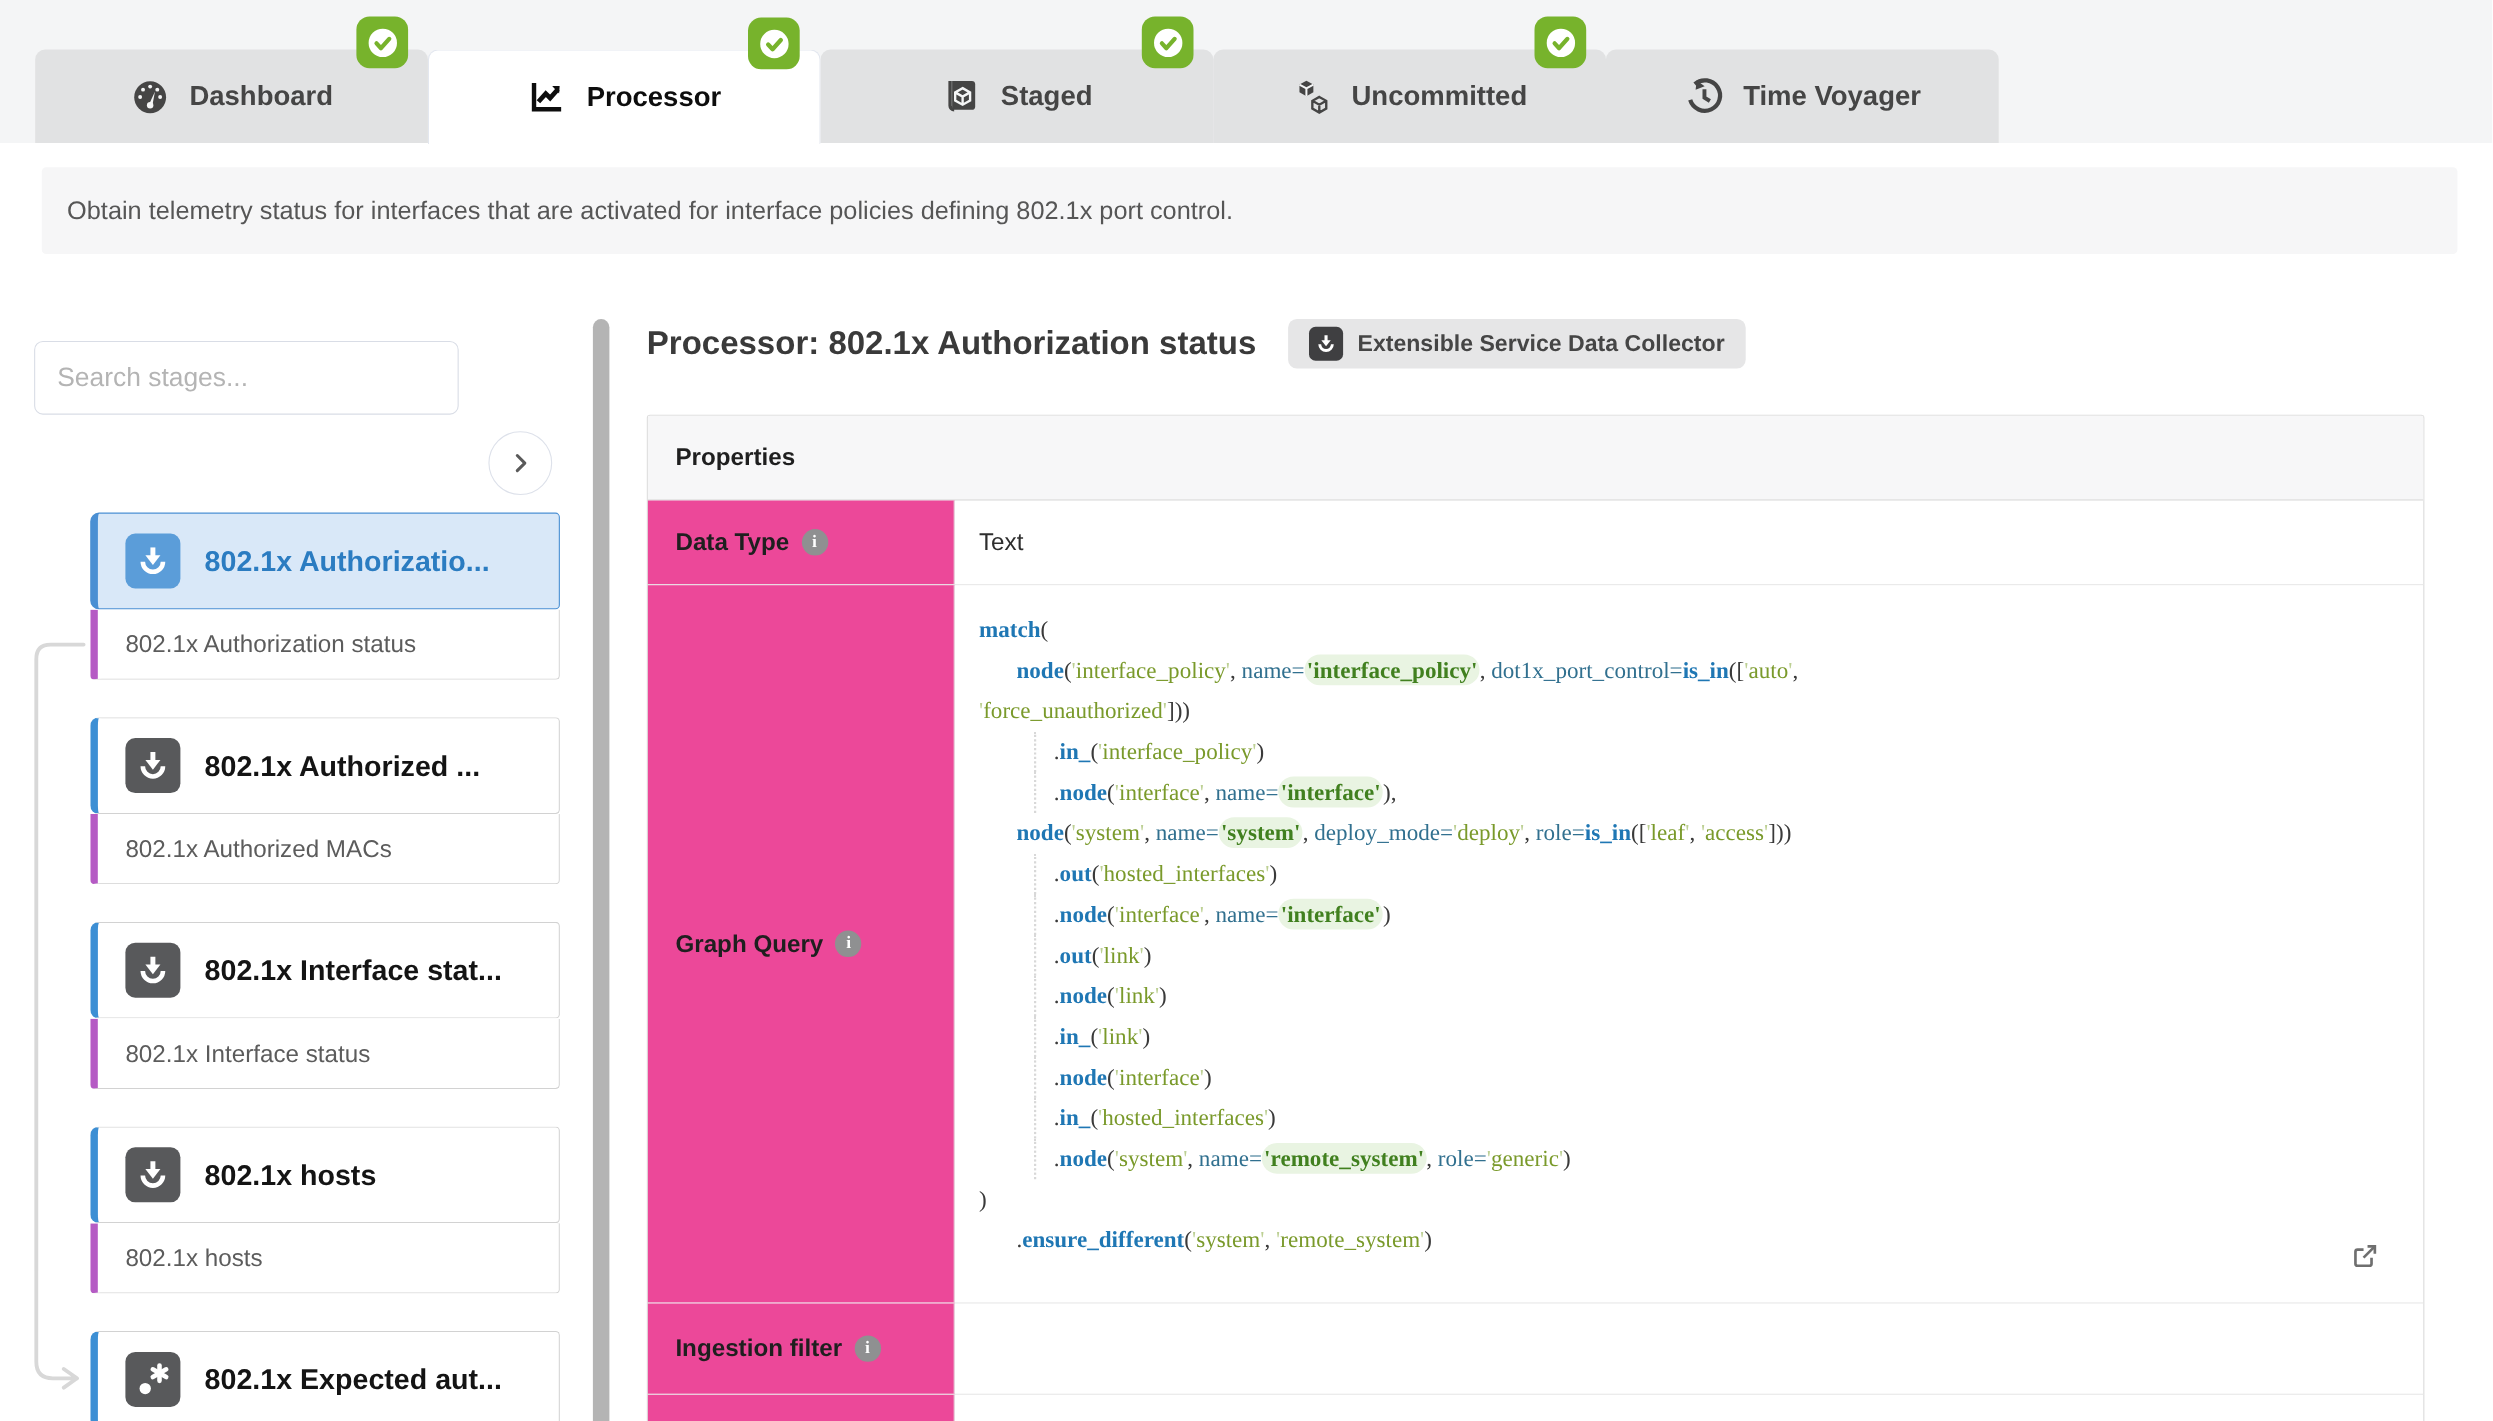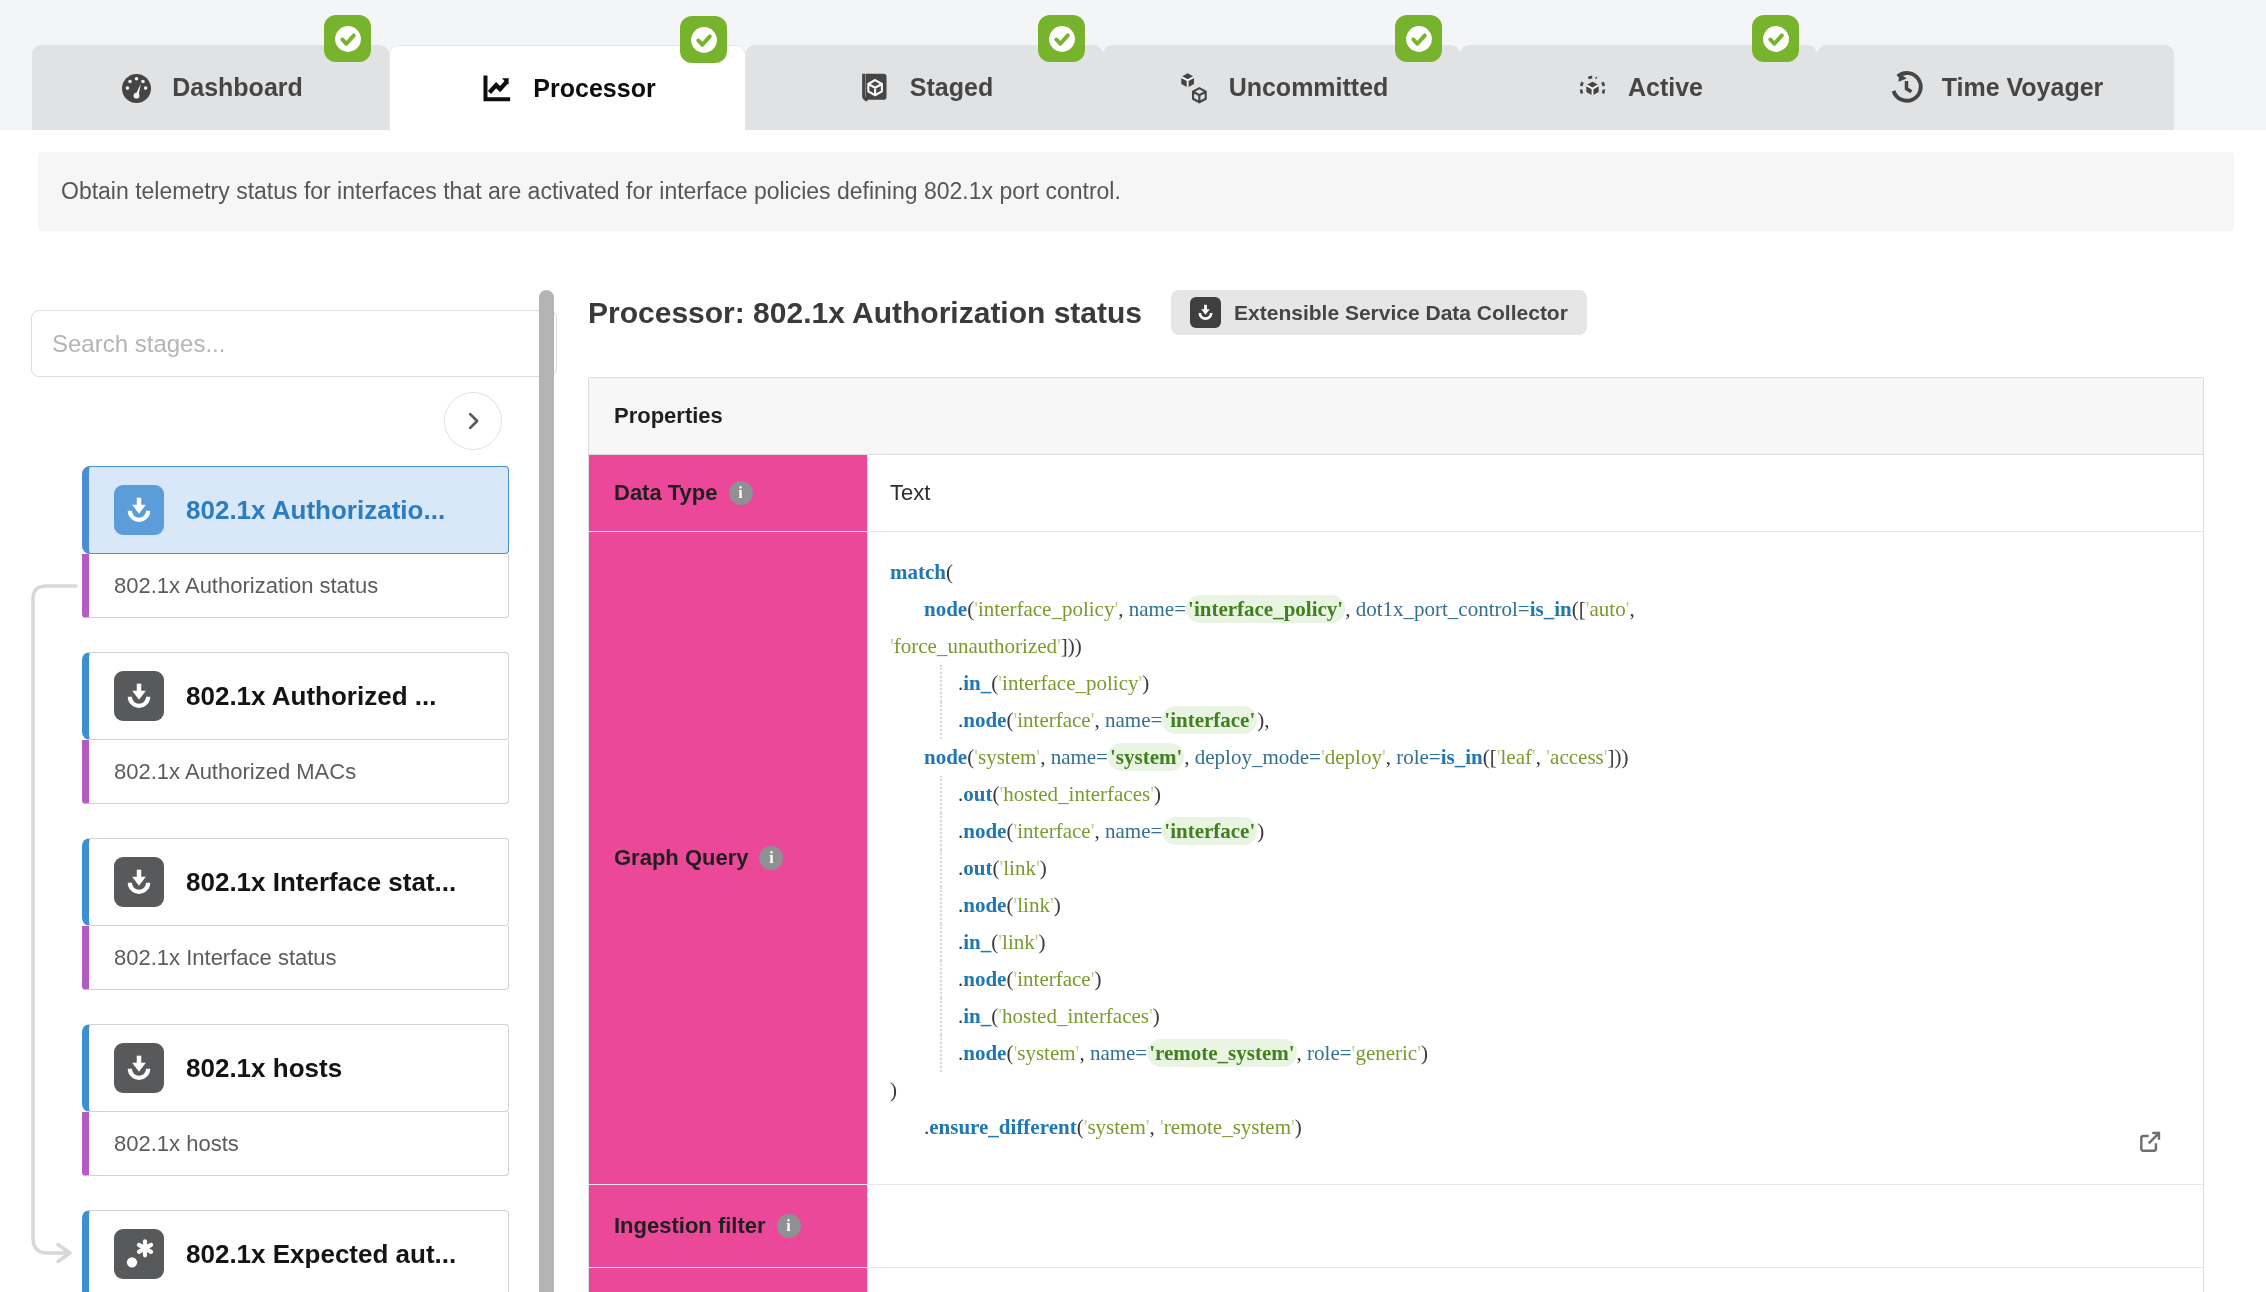--- a/index.html
+++ b/index.html
@@ -15,21 +15,21 @@
   .tab-icon{display:flex;}
   .tab-icon svg{width:37px;height:37px;display:block;}
   .check-badge{position:absolute;top:-30px;right:18px;width:47px;height:47px;border-radius:12px;
        background:var(--check_green,#77b32c);display:flex;align-items:center;justify-content:center;}
   .check-badge svg{width:36px;height:36px;display:block;}
   
   .desc-bar{position:absolute;left:38px;top:152px;width:2196px;height:79px;background:#f6f6f7;
        border-radius:4px;display:flex;align-items:center;padding-left:23px;box-sizing:border-box;
        font-size:23px;color:#565656;}
   
-  .search{position:absolute;left:31px;top:310px;width:526px;height:67px;box-sizing:border-box;
+  .search{position:absolute;left:31px;top:310px;width:386px;height:67px;box-sizing:border-box;
        border:1px solid #d9dde6;border-radius:8px;font-size:24px;padding:0 20px;color:#333;
        font-family:"Liberation Sans",sans-serif;outline:none;background:#fff;}
   .search::placeholder{color:#b4b4b4;}
   .collapse-btn{position:absolute;left:444px;top:392px;width:58px;height:58px;border-radius:50%;
        border:1px solid #dde1ea;background:#fff;display:flex;align-items:center;justify-content:center;
        cursor:pointer;padding:0;}
   .collapse-btn svg{width:22px;height:22px;display:block;}
   .connector{position:absolute;left:0;top:0;pointer-events:none;}
   .cards{position:absolute;left:82px;top:466px;width:427px;display:flex;flex-direction:column;gap:34px;}
   .proc{height:88px;box-sizing:border-box;display:flex;align-items:center;background:#fff;
@@ -159,40 +159,20 @@
           <span class="tab-label">Uncommitted</span>
           <span class="check-badge">
             <svg viewBox="0 0 24 24">
               <circle cx="12" cy="12" r="8.6" fill="#fff"></circle>
               <path d="M8.2 12.3l2.7 2.9 5-5.6" fill="none" stroke="#77b32c" stroke-width="2.6" stroke-linecap="round" stroke-linejoin="round"></path>
             </svg>
           </span>
         </div>
         <div class="tab">
           <span class="tab-icon">
-            <svg viewBox="0 0 24 24">
-              <path d="M12 8.2l4 2.25v4.5L12 17.2l-4-2.25v-4.5z" fill="currentColor"></path>
-              <path d="M8 10.45l4 2.25 4-2.25M12 12.7v4.5" fill="none" stroke="#f4f5f6" stroke-width="1.2"></path>
-              <g fill="none" stroke="currentColor" stroke-width="1.7" stroke-dasharray="2.6 2.2">
-                <path d="M5.6 8.6a8.2 8.2 0 0 0 0 8"></path>
-                <path d="M18.4 8.6a8.2 8.2 0 0 1 0 8"></path>
-                <path d="M9.3 5.9a5.8 5.8 0 0 1 5.4 0"></path>
-              </g>
-            </svg>
-          </span>
-          <span class="tab-label">Active</span>
-          <span class="check-badge">
-            <svg viewBox="0 0 24 24">
-              <circle cx="12" cy="12" r="8.6" fill="#fff"></circle>
-              <path d="M8.2 12.3l2.7 2.9 5-5.6" fill="none" stroke="#77b32c" stroke-width="2.6" stroke-linecap="round" stroke-linejoin="round"></path>
-            </svg>
-          </span>
-        </div>
-        <div class="tab">
-          <span class="tab-icon">
             <svg viewBox="0 0 24 24" fill="none" stroke="currentColor">
               <path d="M6.3 4.8A9 9 0 1 1 3.6 14.2" stroke-width="2.5"></path>
               <path d="M7.4 2.6l-.6 5.6 5.3-2.1z" fill="currentColor" stroke="none"></path>
               <path d="M12 7.8v5l3.2 2" stroke-width="2.3"></path>
             </svg>
           </span>
           <span class="tab-label">Time Voyager</span>
         </div>
       </div>
   </div>

